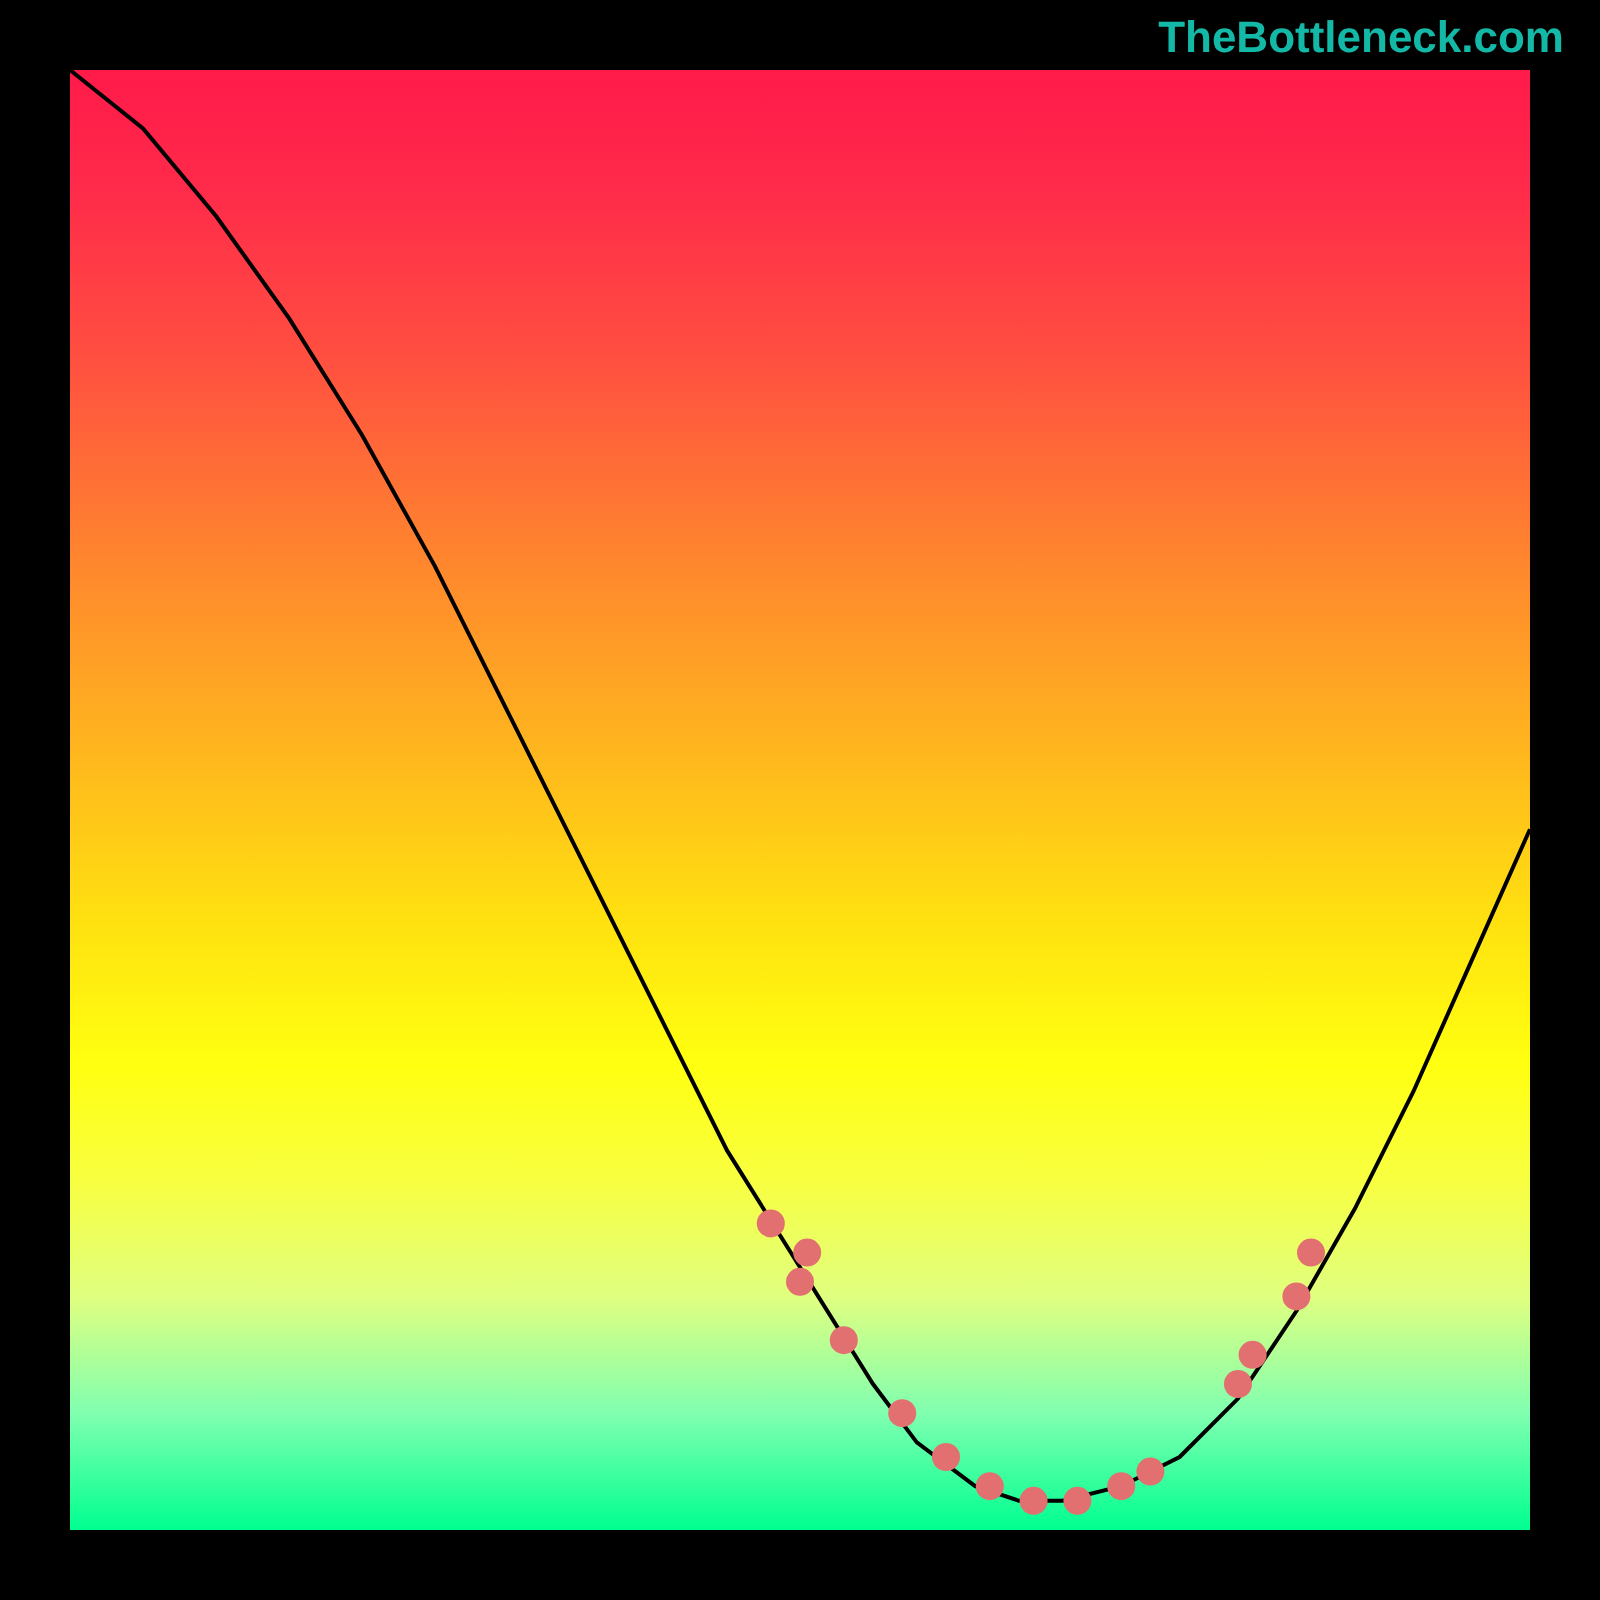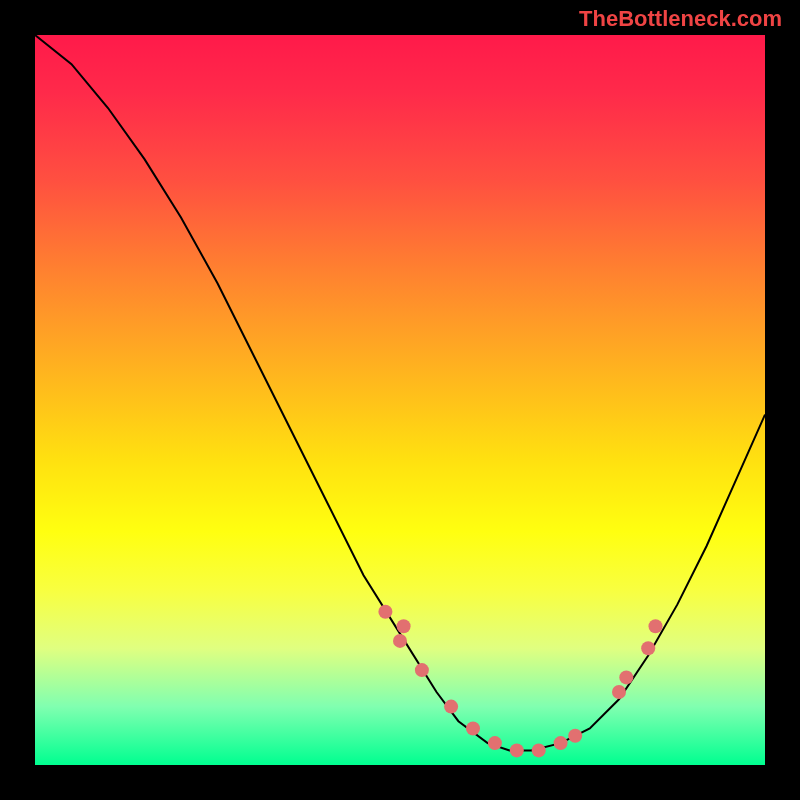--- a/index.html
+++ b/index.html
@@ -8,21 +8,21 @@
     height: 800px;
     background: #000;
     position: relative;
     font-family: Arial, sans-serif;
     overflow: hidden;
   }
   .watermark {
     position: absolute;
     top: 6px;
     right: 18px;
-    color: #ef4444;
+    color: #14b8a6;
     font-size: 22px;
     font-weight: bold;
     z-index: 10;
   }
   .plot-area {
     position: absolute;
     left: 35px;
     top: 35px;
     width: 730px;
     height: 730px;

